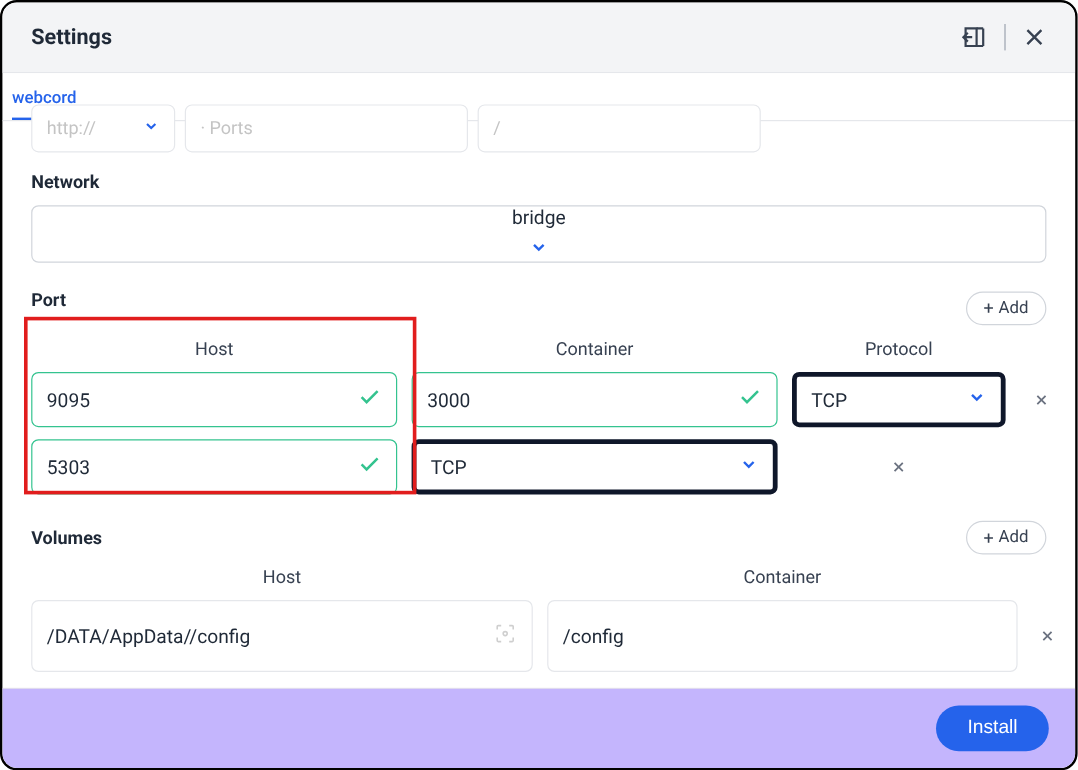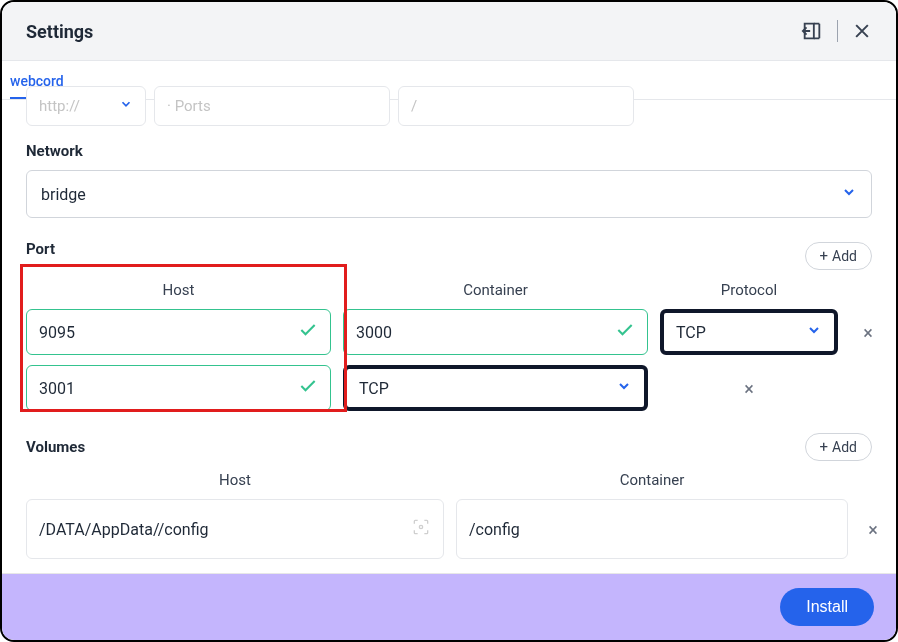--- a/index.html
+++ b/index.html
@@ -105,20 +105,21 @@
     border: 1px solid #d1d5db;
     border-radius: 6px;
     height: 48px;
     padding: 0 14px;
     display: flex;
     align-items: center;
     justify-content: space-between;
     font-size: 16px;
     cursor: pointer;
     margin-bottom: 22px;
+    flex-direction: column;
   }
 
   .add-btn {
     border: 1px solid #d1d5db;
     border-radius: 999px;
     padding: 4px 14px;
     font-size: 14px;
     color: #374151;
     cursor: pointer;
     display:inline-flex;
@@ -327,21 +328,21 @@
       <span>TCP</span>
       <span class="chev-blue"><svg width="16" height="16" viewBox="0 0 24 24" fill="none" stroke="currentColor" stroke-width="3">
             <path d="M6 9l6 6 6-6"></path>
           </svg></span>
     </div>
     <div class="row-remove">×</div>
   </div>
 
   <div class="port-columns port-row">
     <div class="valid-input">
-      <span>3001</span>
+      <span>5303</span>
       <span class="check-green"><svg width="20" height="20" viewBox="0 0 24 24" fill="none" stroke="currentColor" stroke-width="2.5">
             <path d="M4 12l5 5L20 6"></path>
           </svg></span>
     </div>
     <div class="protocol-select">
       <span>TCP</span>
       <span class="chev-blue"><svg width="16" height="16" viewBox="0 0 24 24" fill="none" stroke="currentColor" stroke-width="3">
             <path d="M6 9l6 6 6-6"></path>
           </svg></span>
     </div>

